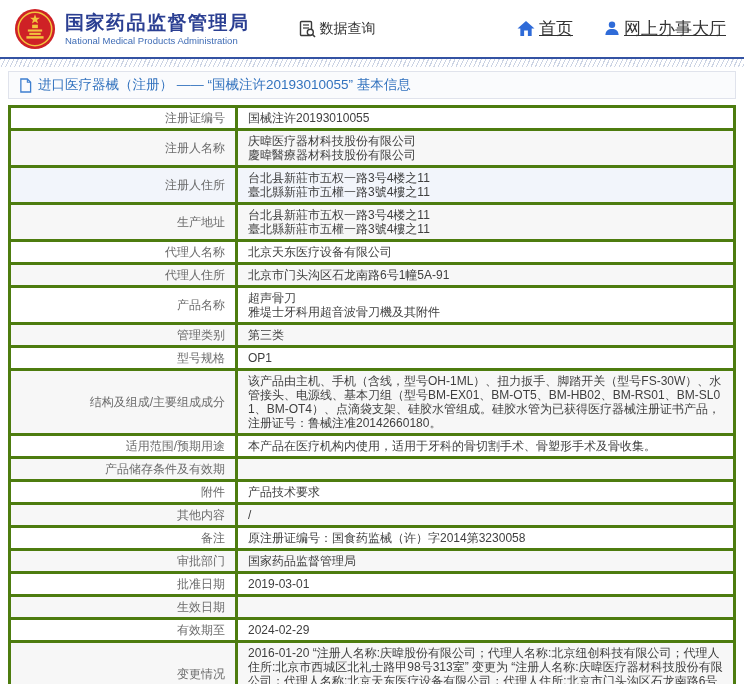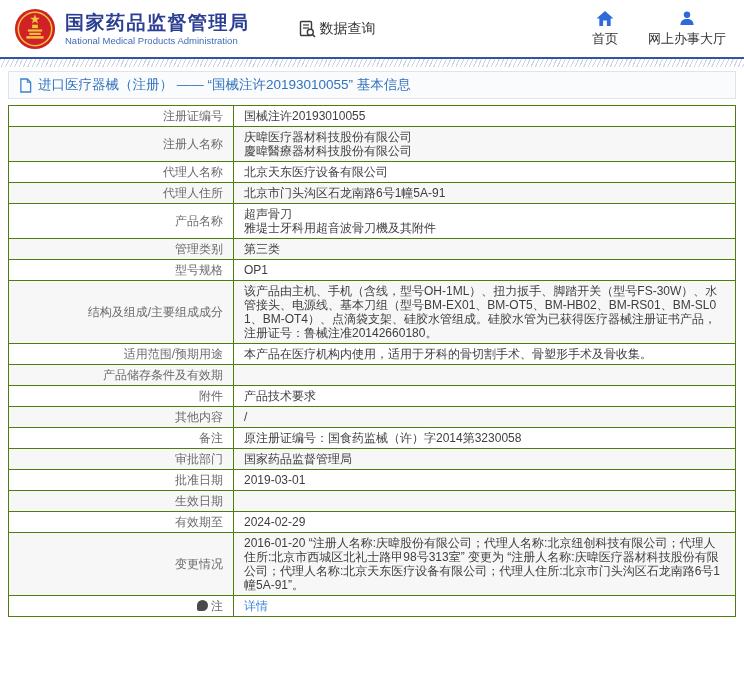--- a/index.html
+++ b/index.html
@@ -10,31 +10,31 @@
   }
   
   .header { height:57px; display:flex; align-items:center; padding:0 14px; box-sizing:border-box; background:#fff; }
   .logo-link { display:flex; align-items:center; text-decoration:none; }
   .logo { width:42px; height:42px; flex:0 0 auto; }
   .titles { margin-left:9px; }
   .org-cn { font-size:19px; font-weight:bold; color:#2b3f92; letter-spacing:1.5px; line-height:22px; }
   .org-en { font-size:9.5px; color:#3f6cb5; margin-top:1px; }
   .section { display:flex; align-items:center; margin-left:48px; font-size:14px; color:#333; gap:4px; cursor:pointer; }
   .nav { margin-left:auto; display:flex; gap:30px; padding-right:4px; }
-  .nav-item { display:flex; flex-direction:column; align-items:center; gap:3px; font-size:13px; color:#333; cursor:pointer; }
+  .nav-item { display:flex; flex-direction:row; align-items:center; gap:3px; font-size:17px; color:#333; cursor:pointer;text-decoration:underline; }
   
   .blue-line { height:2px; background:#3453a3; }
   .hatch-strip { height:8px; background:repeating-linear-gradient(115deg,#ccd4e4 0 1px,#ffffff 1px 4px); }
   
   .crumb { margin:4px 8px 6px 8px; height:28px; background:#fafbfd; border:1px solid #e0e3ec;
            display:flex; align-items:center; gap:6px; padding:8px 10px; box-sizing:border-box;
            font-size:13.5px; color:#3272be; }
   
   table.info { width:728px; margin:0 8px; border-collapse:collapse; table-layout:fixed; }
-  table.info td { border:1px solid #4d7c0f; font-size:12px; line-height:14px; padding:3px 10px; vertical-align:middle; }
+  table.info td { border:3px solid #4d7c0f; font-size:12px; line-height:14px; padding:3px 10px; vertical-align:middle; }
   td.label-cell { width:204px; text-align:right; color:#6b6b6b; }
   td.value-cell { color:#3e3e3e; white-space:pre-line; word-break:break-all; }
   tr.even { background:#f7f7f7; }
   tr.hovered { background:#f2f5fb; }
   a.detail { color:#3d87d9; text-decoration:none; cursor:pointer;text-align:center; }
   .note-icon { display:inline-block; width:11px; height:11px; background:#4a4a4a;
                border-radius:50% 50% 50% 2px; margin-right:3px; vertical-align:-1px; }
 </style>
 </head>
 <body>
@@ -99,20 +99,30 @@
   <tbody>
       <tr class="odd">
         <td class="label-cell">注册证编号</td>
         <td class="value-cell">国械注许20193010055</td>
       </tr>
       <tr class="even">
         <td class="label-cell">注册人名称</td>
         <td class="value-cell">庆暐医疗器材科技股份有限公司
 慶暐醫療器材科技股份有限公司</td>
       </tr>
+      <tr class="odd hovered">
+        <td class="label-cell">注册人住所</td>
+        <td class="value-cell">台北县新莊市五权一路3号4楼之11
+臺北縣新莊市五權一路3號4樓之11</td>
+      </tr>
+      <tr class="even">
+        <td class="label-cell">生产地址</td>
+        <td class="value-cell">台北县新莊市五权一路3号4楼之11
+臺北縣新莊市五權一路3號4樓之11</td>
+      </tr>
       <tr class="odd">
         <td class="label-cell">代理人名称</td>
         <td class="value-cell">北京天东医疗设备有限公司</td>
       </tr>
       <tr class="even">
         <td class="label-cell">代理人住所</td>
         <td class="value-cell">北京市门头沟区石龙南路6号1幢5A-91</td>
       </tr>
       <tr class="odd">
         <td class="label-cell">产品名称</td>

